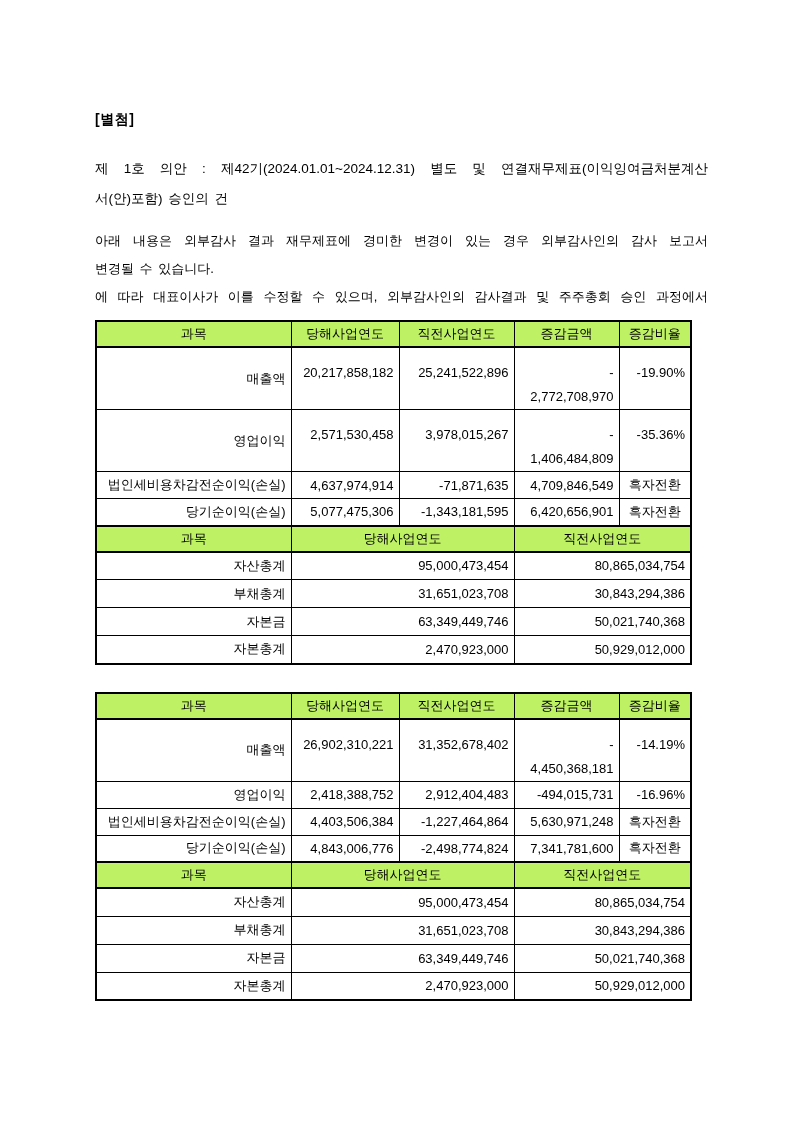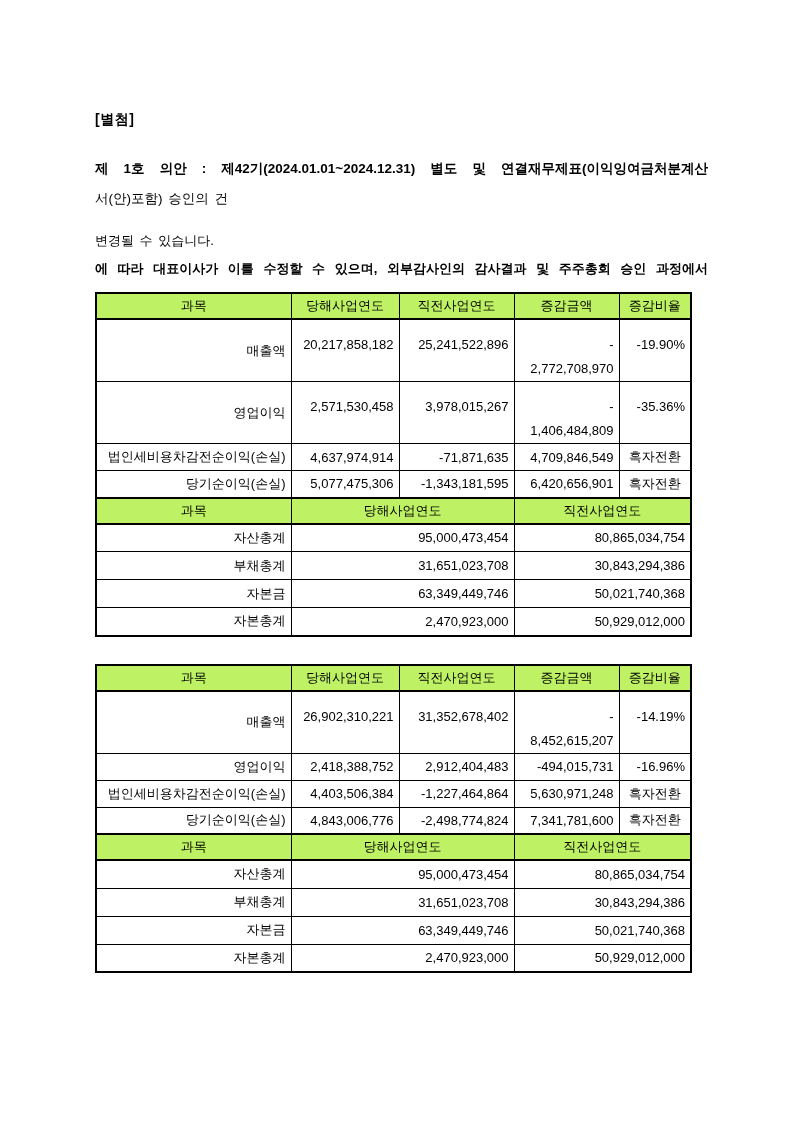--- a/index.html
+++ b/index.html
@@ -14,21 +14,21 @@
 
   .attachment-tag {
     font-size: 14px; font-weight: bold;
     margin: 0 0 25px 0; letter-spacing: 0.5px;
   }
 
   .agenda { width: 613px; font-size: 13.5px; margin: 0 0 13px 0; }
   .agenda .line { line-height: 30px; white-space: nowrap; word-spacing: 2px; }
   .note { width: 613px; font-size: 13px; margin: 0 0 9px 0; }
   .note .line { line-height: 28px; white-space: nowrap; word-spacing: 2px; }
-  .just { text-align: justify; text-align-last: justify; font-weight: bold; }
+  .just { text-align: justify; text-align-last: justify; }
 
   .section-caption {
     font-size: 13px; margin: 0 0 2px 0; word-spacing: 4px; white-space: nowrap;
   }
   .tbl-gap { height: 27px; }
 
   table.fin {
     border-collapse: collapse;
     table-layout: fixed;
     width: 597px;
@@ -67,20 +67,21 @@
 <div class="page">
 
   <p class="attachment-tag">[별첨]</p>
 
   <div class="agenda">
     <div class="line just">제 1호 의안 : 제42기(2024.01.01~2024.12.31) 별도 및 연결재무제표(이익잉여금처분계산</div>
     <div class="line">서(안)포함) 승인의 건</div>
   </div>
 
   <div class="note">
+    <div class="line just">아래 내용은 외부감사 결과 재무제표에 경미한 변경이 있는 경우 외부감사인의 감사 보고서</div>
     <div class="line">변경될 수 있습니다.</div>
     <div class="line just">에 따라 대표이사가 이를 수정할 수 있으며, 외부감사인의 감사결과 및 주주총회 승인 과정에서</div>
   </div>
 
   <section>
     <table class="fin">
       <colgroup>
         <col style="width:195px">
           <col style="width:108px">
           <col style="width:115px">
@@ -176,21 +177,21 @@
           <td>직전사업연도</td>
           <td>증감금액</td>
           <td>증감비율</td>
         </tr>
         <tr class="tall">
           <td class="label">매출액</td>
           <td class="num">26,902,310,221</td>
           <td class="num">31,352,678,402</td>
           <td class="num">
             <div class="chg-line">-</div>
-            <div class="chg-line">8,452,615,207</div>
+            <div class="chg-line">4,450,368,181</div>
           </td>
           <td class="num">-14.19%</td>
         </tr>
         <tr>
           <td class="label">영업이익</td>
           <td class="num">2,418,388,752</td>
           <td class="num">2,912,404,483</td>
           <td class="num">-494,015,731</td>
           <td class="num">-16.96%</td>
         </tr>

